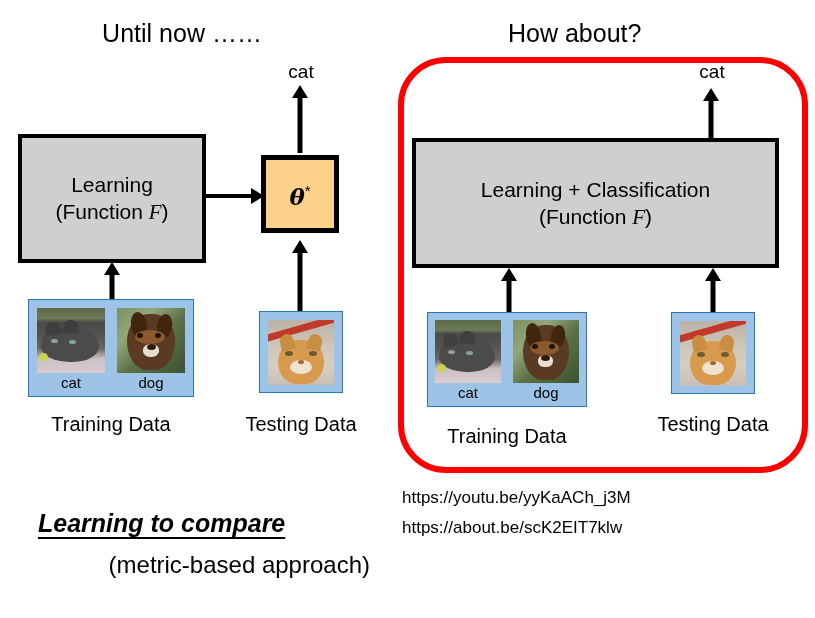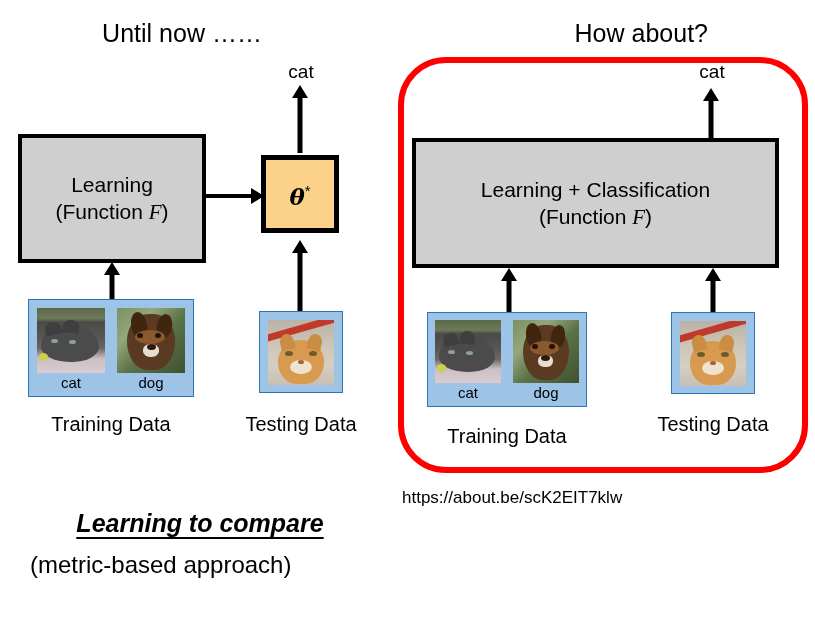--- a/index.html
+++ b/index.html
@@ -155,21 +155,21 @@
     <div style="position:absolute;left:12px;top:14px;width:14px;height:16px;background:#c98d44;border-radius:50% 50% 0 0;transform:rotate(-14deg);"></div>
     <div style="position:absolute;left:40px;top:14px;width:14px;height:16px;background:#c98d44;border-radius:50% 50% 0 0;transform:rotate(14deg);"></div>
     <div style="position:absolute;left:17px;top:31px;width:8px;height:5px;background:#6b5a2a;border-radius:50%;"></div>
     <div style="position:absolute;left:41px;top:31px;width:8px;height:5px;background:#6b5a2a;border-radius:50%;"></div>
     <div style="position:absolute;left:22px;top:40px;width:22px;height:14px;background:#efe2cf;border-radius:50%;"></div>
     <div style="position:absolute;left:30px;top:40px;width:6px;height:4px;background:#a2643f;border-radius:50%;"></div>
   </div>
 </div>
 <div class="abs data-caption" style="left:226px;top:412px;width:150px;">Testing Data</div>
 
-<div class="abs slide-title" style="left:508px;top:18px;width:200px;text-align:right;">How about?</div>
+<div class="abs slide-title" style="left:508px;top:18px;width:200px;text-align:left;">How about?</div>
 
 <div class="abs red-round" style="left:398px;top:57px;width:410px;height:416px;"></div>
 
 <div class="abs out-label" style="left:679px;top:62px;width:66px;">cat</div>
 
 <div class="arrow-up" style="left:698px;top:88px;width:26px;height:50px;">
   <div class="head"></div>
   <div class="shaft" style="height:44px;"></div>
 </div>
 
@@ -224,18 +224,19 @@
     <div style="position:absolute;left:12px;top:14px;width:14px;height:16px;background:#c98d44;border-radius:50% 50% 0 0;transform:rotate(-14deg);"></div>
     <div style="position:absolute;left:40px;top:14px;width:14px;height:16px;background:#c98d44;border-radius:50% 50% 0 0;transform:rotate(14deg);"></div>
     <div style="position:absolute;left:17px;top:31px;width:8px;height:5px;background:#6b5a2a;border-radius:50%;"></div>
     <div style="position:absolute;left:41px;top:31px;width:8px;height:5px;background:#6b5a2a;border-radius:50%;"></div>
     <div style="position:absolute;left:22px;top:40px;width:22px;height:14px;background:#efe2cf;border-radius:50%;"></div>
     <div style="position:absolute;left:30px;top:40px;width:6px;height:4px;background:#a2643f;border-radius:50%;"></div>
   </div>
 </div>
 <div class="abs data-caption" style="left:638px;top:412px;width:150px;">Testing Data</div>
 
-<div class="abs lead-head" style="left:30px;top:508px;width:340px;text-align:center;">Learning to compare</div>
-<div class="abs lead-sub" style="left:30px;top:550px;width:340px;text-align:left;">(metric-based approach)</div>
+<div class="abs lead-head" style="left:38px;top:508px;width:340px;text-align:left;">Learning to compare</div>
+<div class="abs lead-sub" style="left:30px;top:550px;width:340px;text-align:right;">(metric-based approach)</div>
 
 <div class="abs" style="left:402px;top:483px;width:330px;">
+  <div class="url-line">https://youtu.be/yyKaACh_j3M</div>
   <div class="url-line">https://about.be/scK2EIT7klw</div>
 </div>
 
 </body></html>

